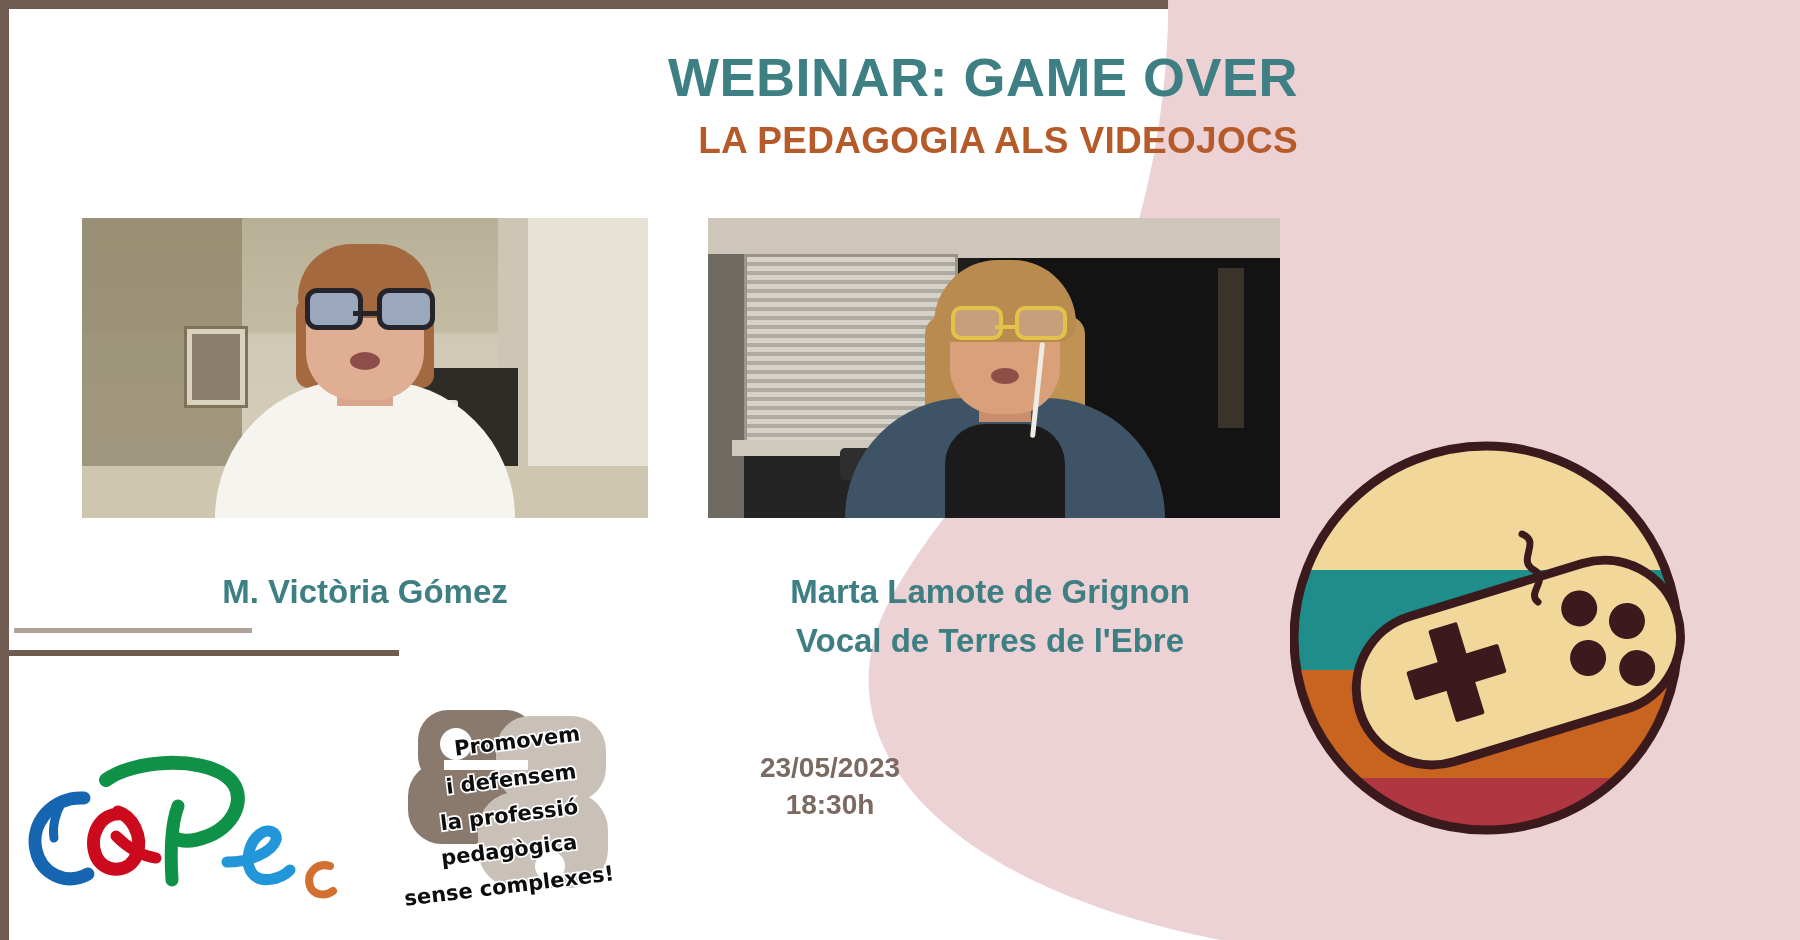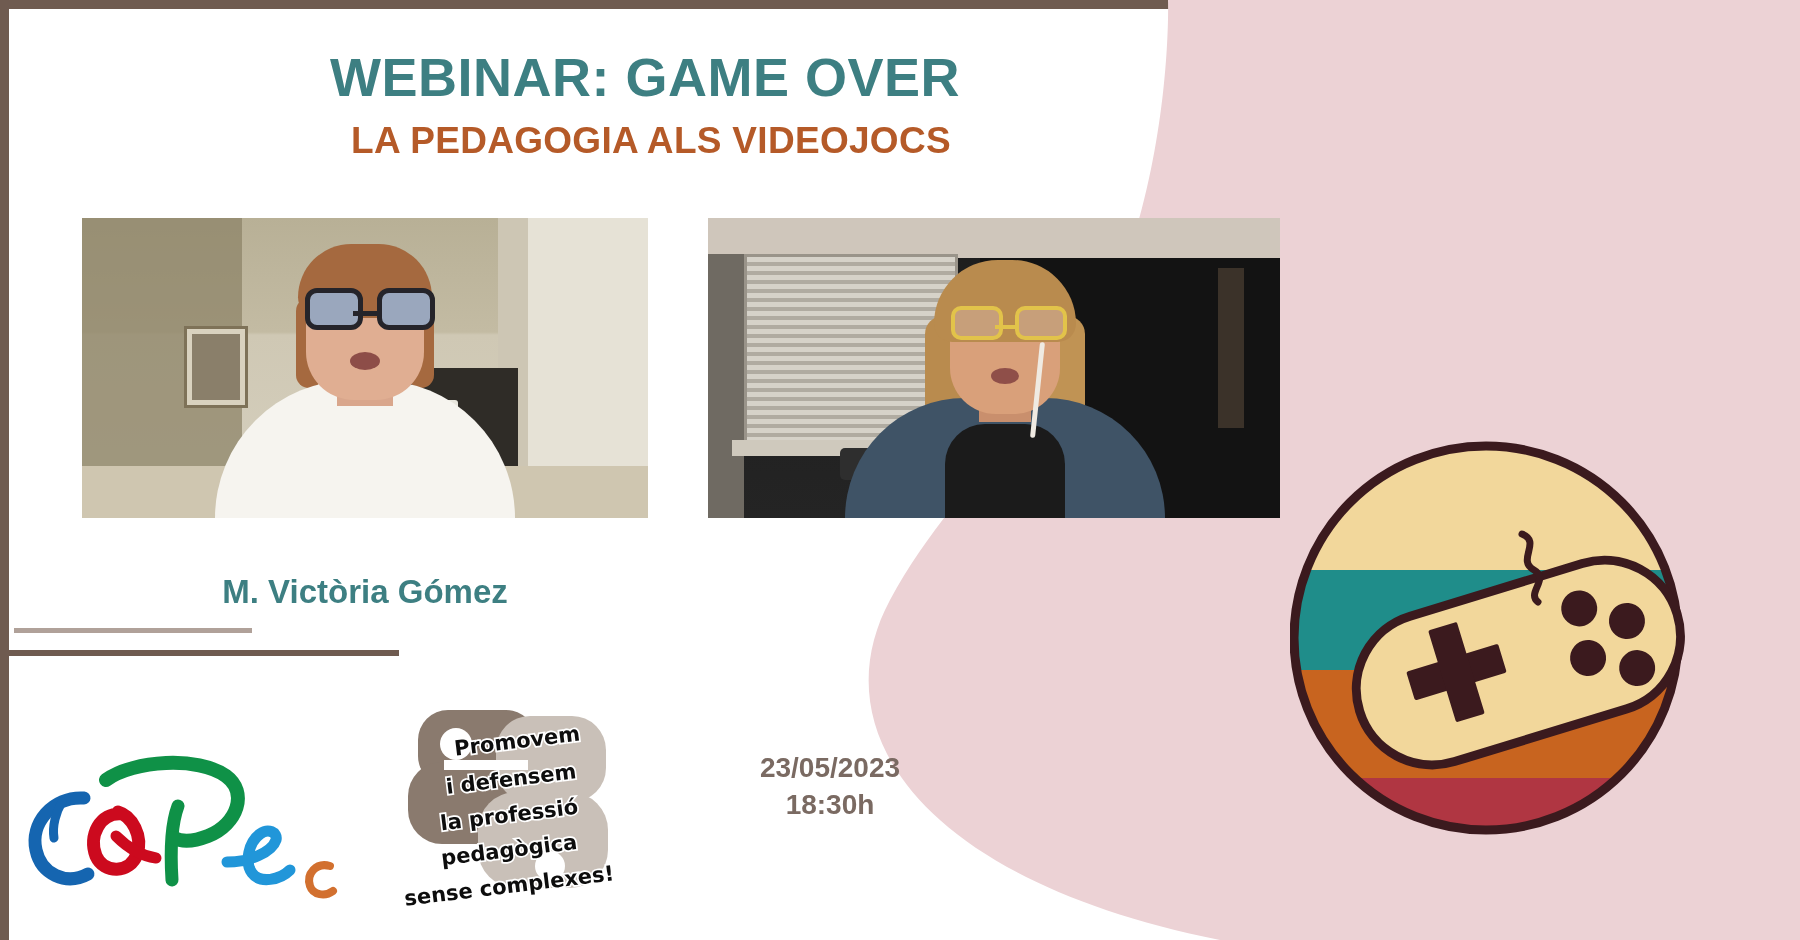--- a/index.html
+++ b/index.html
@@ -25,22 +25,22 @@
   
   .pink-blob{
     position:absolute;right:0;top:0;width:1000px;height:940px;
     overflow:hidden;
     z-index:1;
   }
   .pink-blob svg{display:block;}
 
   
   .headings{
-    position:absolute;left:0;top:48px;width:1290px;
-    text-align:center;z-index:5;
+    position:absolute;left:8px;top:48px;width:1290px;
+    text-align:right;z-index:5;
   }
   .title{
     font-size:54px;font-weight:bold;letter-spacing:.5px;
     color:#3d7f82;line-height:1.08;margin:0;
   }
   .subtitle{
     font-size:37px;font-weight:bold;letter-spacing:.3px;
     color:#b55a28;line-height:1.15;margin:14px 0 0 12px;
   }
 
@@ -219,20 +219,24 @@
           <div class="cord"></div>
         </div>
       </div>
     </div>
   </div>
 
   <div class="captions">
     <div class="cap cap-left">
       <div>M. Victòria Gómez</div>
     </div>
+    <div class="cap cap-right">
+      <div>Marta Lamote de Grignon</div>
+      <div>Vocal de Terres de l'Ebre</div>
+    </div>
   </div>
 
   <div class="rule-a"></div>
   <div class="rule-b"></div>
 
   <div class="logo">
     <svg width="360" height="160" viewBox="0 0 360 160" xmlns="http://www.w3.org/2000/svg">
       <g fill="none" stroke-linecap="round" stroke-linejoin="round">
 
         <path d="M62 58 C30 56 8 84 14 110 C19 134 44 146 66 134" stroke="#1565b0" stroke-width="13"></path>

